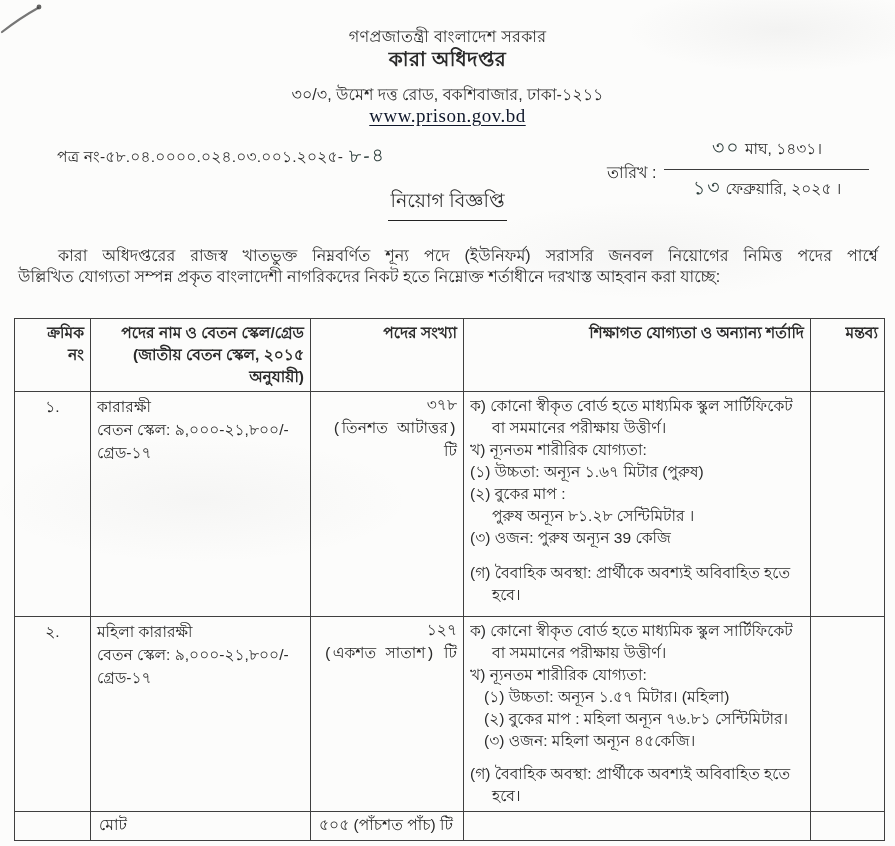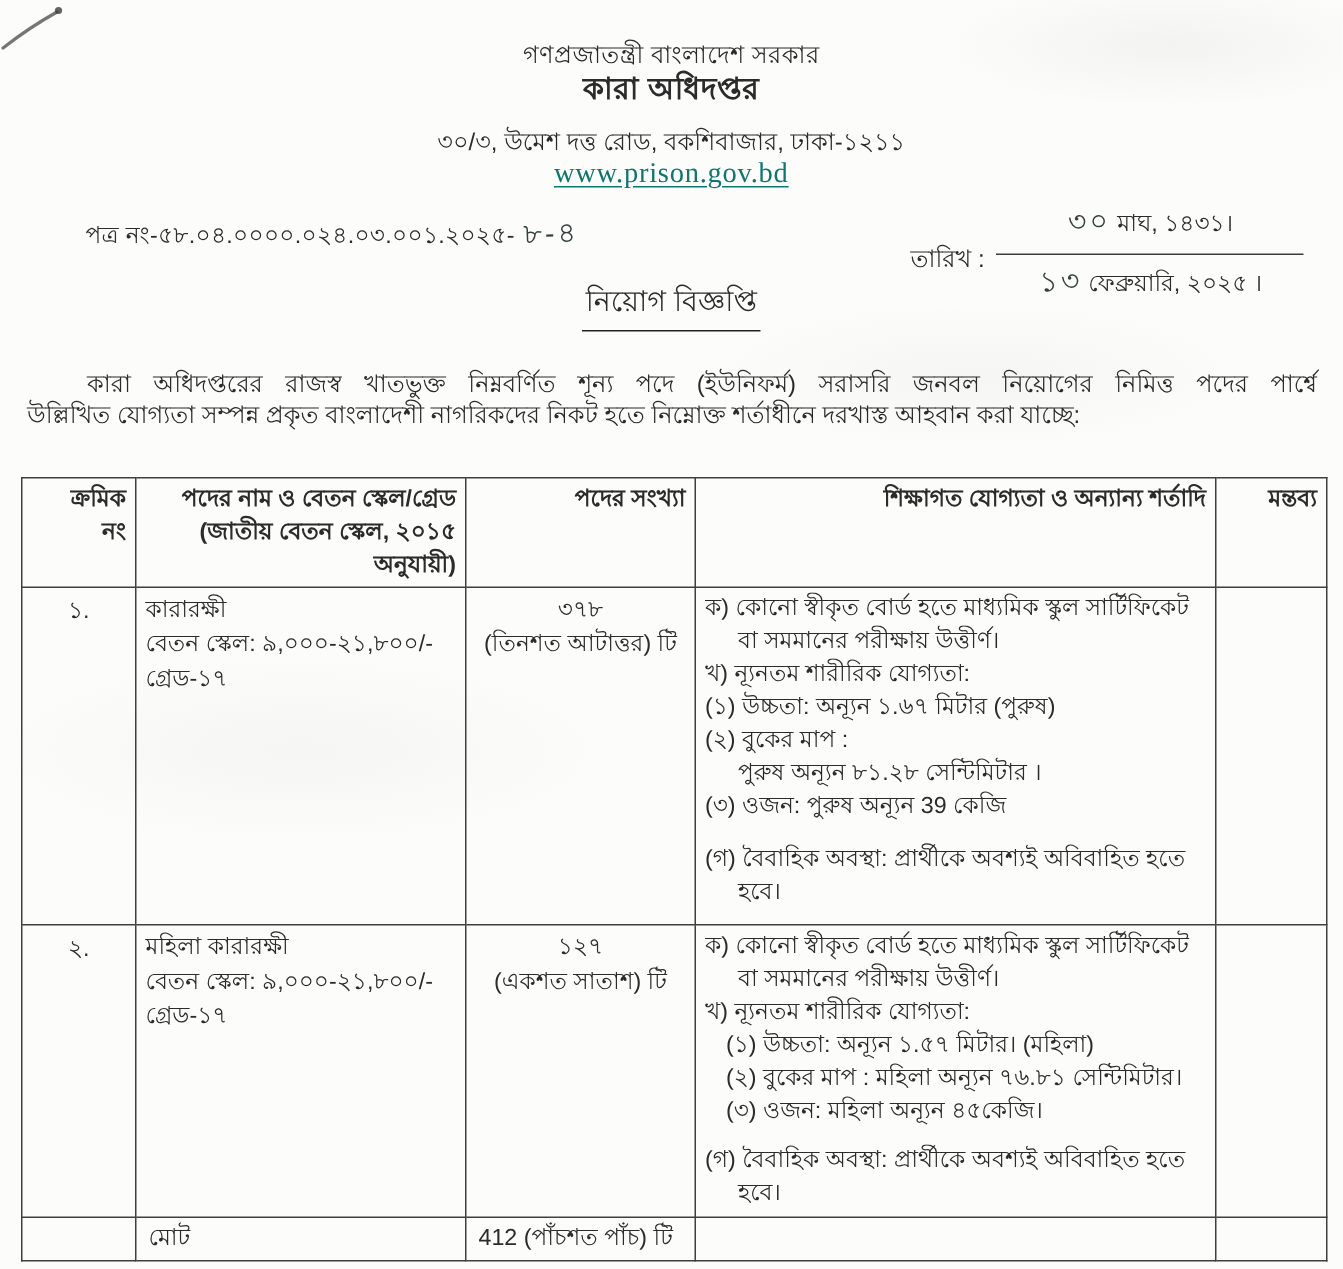--- a/index.html
+++ b/index.html
@@ -19,21 +19,21 @@
 
   
   .pen-mark { left: 0; top: 0; }
 
   
   .center-line { left: 0; width: 100%; text-align: center; }
   .gov-line   { top: 24px; font-size: 16px; letter-spacing: .3px; }
   .dept-line  { top: 44px; font-size: 20px; font-weight: 700; letter-spacing: .4px; }
   .addr-line  { top: 82px; font-size: 16px; }
   .site-line  { top: 105px; font-size: 19px; font-family: "Liberation Serif", "DejaVu Serif", serif; }
-  .site-link  { color: #0f766e; text-decoration: underline; text-underline-offset: 3px; letter-spacing: .5px; cursor: pointer; }
+  .site-link  { color: #0f172a; text-decoration: underline; text-underline-offset: 3px; letter-spacing: .5px; cursor: pointer; }
 
   
   .memo-line { top: 141px; left: 57px; font-size: 15.5px; letter-spacing: .2px; }
   .hand {
     color: #31413f;
     font-size: 19px;
     display: inline-block;
     transform: rotate(-2deg);
     letter-spacing: 2px;
     font-weight: 500;
@@ -68,21 +68,21 @@
   }
   table.main td, table.main th {
     border: 1.6px solid #3f3f3f;
     vertical-align: top;
     padding: 3px 6px;
   }
   thead th { font-weight: 700; text-align: right; vertical-align: middle; padding: 2px 4px; line-height: 22px; }
   .h2l { display: block; }
   .cell-serial { text-align: center; padding-top: 5px; }
   .post-line { line-height: 23px; }
-  .cell-count { text-align: center; padding-top: 5px; line-height: 23px; }
+  .cell-count { text-align: right; padding-top: 5px; line-height: 23px; font-family: Liberation Mono, monospace; }
   .qcell { padding: 5px 6px 4px 8px; }
   .qline { min-height: 22px; line-height: 22px; white-space: nowrap; overflow: hidden; }
   .qline.ind1 { padding-left: 22px; }
   .qline.ind2 { padding-left: 14px; }
   .qline.gap-lg { min-height: 13px; }
   .qline.gap-sm { min-height: 11px; }
   tr.row-1 { height: 225px; }
   tr.row-2 { height: 195px; }
   tr.row-total { height: 24px; }
   tr.row-total td { vertical-align: middle; padding: 1px 8px; }
@@ -197,18 +197,18 @@
         <div class="qline ind2">(৩) ওজন: মহিলা অন্যূন ৪৫কেজি।</div>
         <div class="qline gap-sm"></div>
         <div class="qline">(গ) বৈবাহিক অবস্থা: প্রার্থীকে অবশ্যই অবিবাহিত হতে</div>
         <div class="qline ind1">হবে।</div>
       </td>
       <td></td>
     </tr>
     <tr class="row-total">
       <td></td>
       <td>মোট</td>
-      <td class="total-count">412 (পাঁচশত পাঁচ) টি</td>
+      <td class="total-count">৫০৫ (পাঁচশত পাঁচ) টি</td>
       <td></td>
       <td></td>
     </tr>
   </tbody>
 </table>
 
 </body></html>

